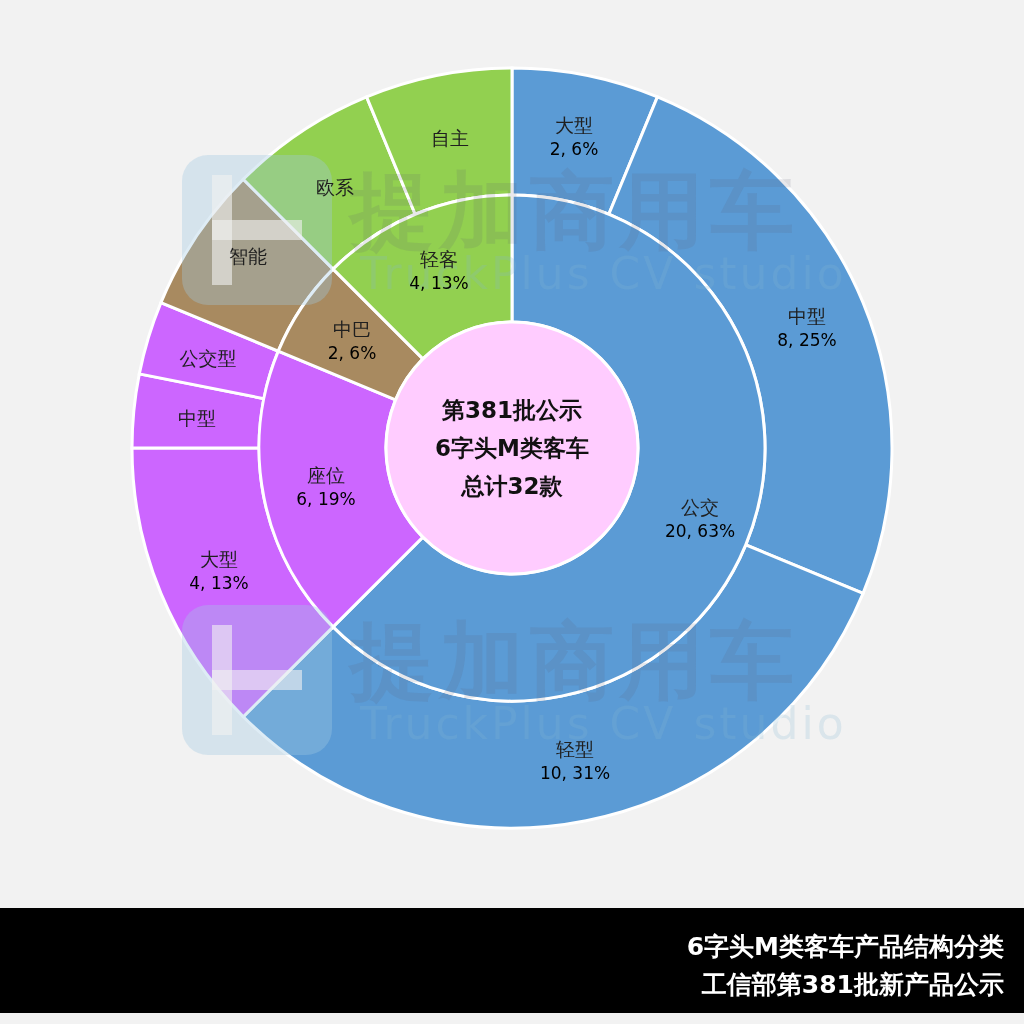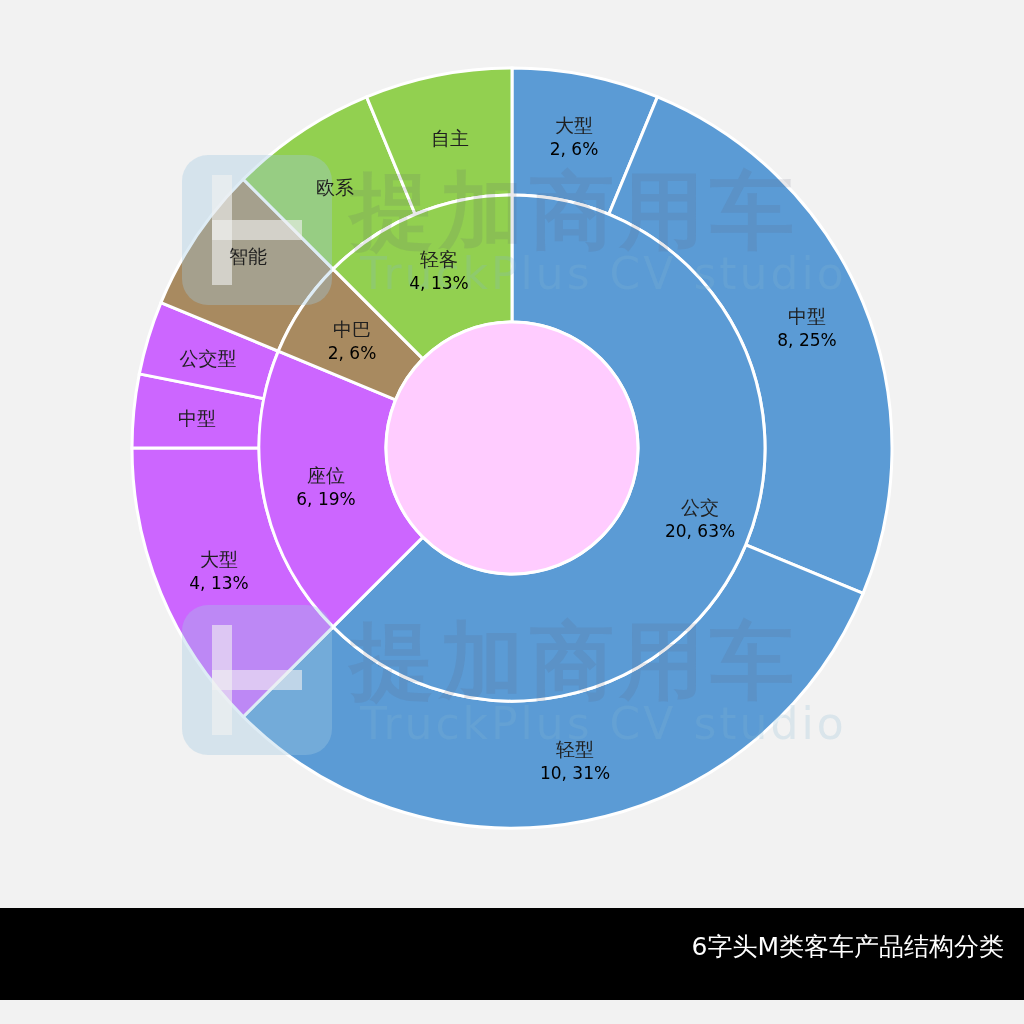--- a/index.html
+++ b/index.html
@@ -35,22 +35,23 @@
   .wm-logo::after { left: 30px; top: 65px; width: 90px; height: 20px; }
   .wm-cn {
     position: absolute; font-size: 84px; font-weight: bold; letter-spacing: 6px;
     color: rgba(90, 90, 110, 0.14); white-space: nowrap;
   }
   .wm-en {
     position: absolute; font-size: 44px; letter-spacing: 3px;
     color: rgba(130, 180, 210, 0.22); white-space: nowrap;
   }
   #footer {
-    position: absolute; left: 0; top: 908px; width: 1024px; height: 92px;
+    position: absolute; left: 0; top: 908px; width: 1024px; height: 105px;
     background: #000;
+    font-weight: bold;
   }
   #footer .line {
     position: absolute; right: 20px; color: #fff; font-size: 25px; white-space: nowrap;
   }
 </style>
 </head>
 <body>
 
 <div id="chart-area">
   <svg id="chart-svg" width="1024" height="908">
@@ -123,17 +124,23 @@
   </div>
   <div class="label" style="left:352px;top:340px;text-align:center;">
     <span class="name">中巴</span>
     <span class="val">2, 6%</span>
   </div>
   <div class="label" style="left:439px;top:270px;">
     <span class="name">轻客</span>
     <span class="val">4, 13%</span>
   </div>
 
+  <div class="center-title">
+    <div>第381批公示</div>
+    <div>6字头M类客车</div>
+    <div>总计32款</div>
+  </div>
 </div>
 
 <div id="footer">
   <div class="line" style="top:22px;">6字头M类客车产品结构分类</div>
+  <div class="line" style="top:60px;">工信部第381批新产品公示</div>
 </div>
 
 </body></html>

